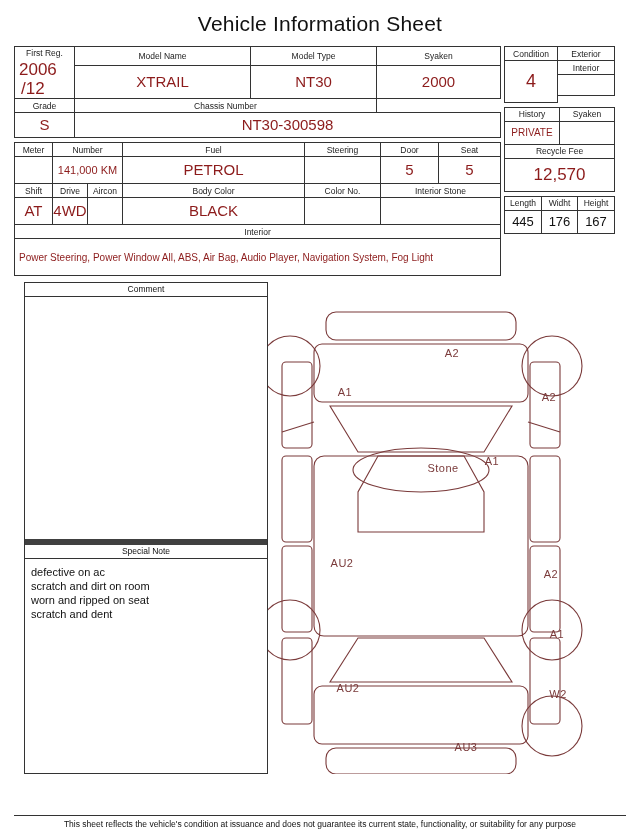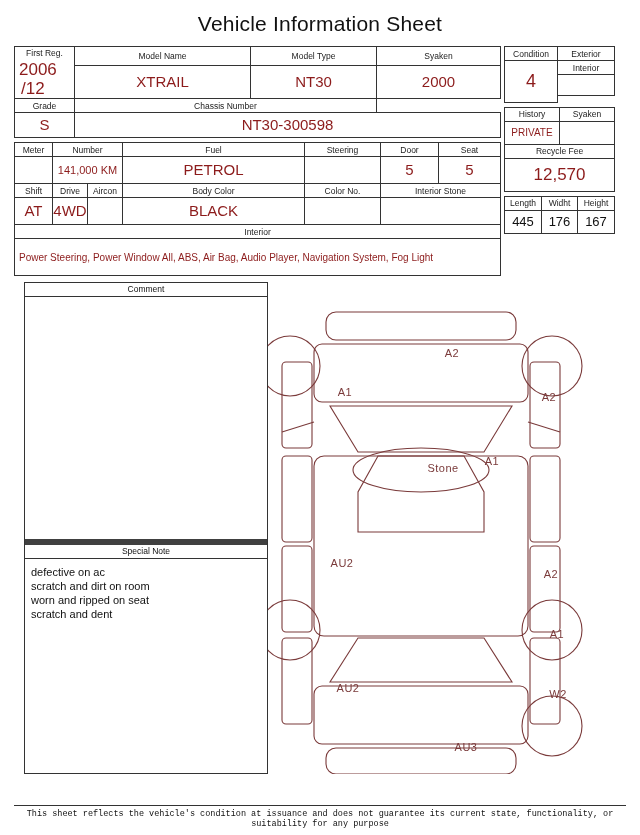--- a/index.html
+++ b/index.html
@@ -140,21 +140,20 @@
   .footer {
     position: absolute;
     left: 14px;
     right: 14px;
     bottom: 6px;
     border-top: 1px solid #333;
     font-size: 8.5px;
     text-align: center;
     padding-top: 3px;
     color: #111;
-    font-family: Liberation Mono, monospace;
   }
   
   .ghost {
     position: absolute;
     pointer-events: none;
     font-size: 13px;
     letter-spacing: 0.5px;
     white-space: nowrap;
   }
   .ghost.blue { color: rgba(90,130,210,0.38); }

